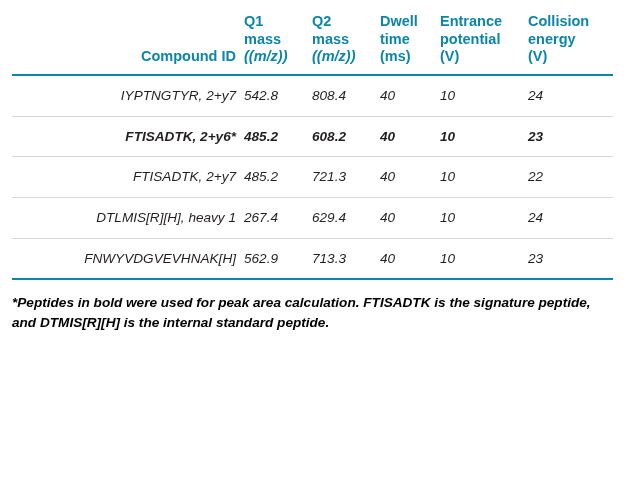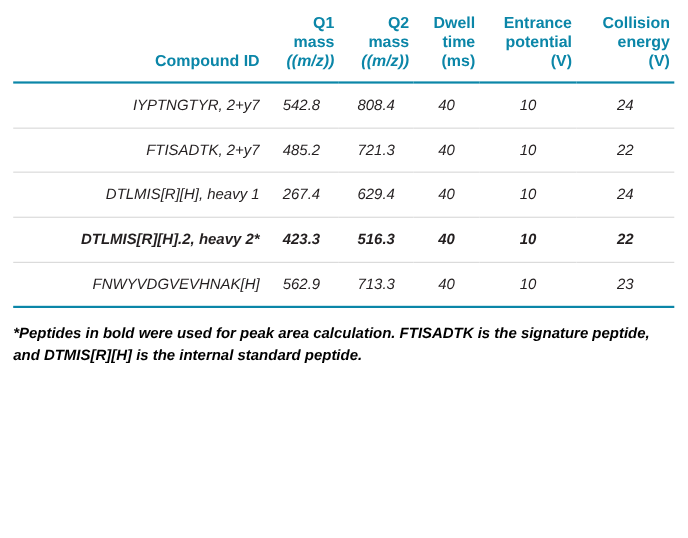--- a/index.html
+++ b/index.html
@@ -28,40 +28,40 @@
   table.mrm col.c1 { width: 68px; }
   table.mrm col.c2 { width: 68px; }
   table.mrm col.c3 { width: 60px; }
   table.mrm col.c4 { width: 88px; }
   table.mrm col.c5 { width: 89px; }
 
   thead th {
     color: #0b86a8;
     font-size: 14.5px;
     font-weight: bold;
-    text-align: right;
+    text-align: left;
     vertical-align: bottom;
     padding: 3px 4px 8px 4px;
     line-height: 1.22;
   }
   thead th.left {
     text-align: right;
     padding-left: 2px;
   }
   thead th .ital {
     font-style: italic;
     font-weight: bold;
   }
   thead tr {
     border-bottom: 2.6px solid #0b86a8;
   }
   tbody td {
     font-size: 13.6px;
     font-style: italic;
-    text-align: center;
+    text-align: left;
     padding: 11px 4px 11px 4px;
     vertical-align: middle;
     border-bottom: 1px solid #d8d8d8;
     line-height: 1.3;
   }
   tbody td.left {
     text-align: right;
     padding-left: 2px;
   }
   tbody tr.bold td {
@@ -132,43 +132,43 @@
     </thead>
     <tbody>
       <tr>
         <td class="left">IYPTNGTYR, 2+y7</td>
         <td>542.8</td>
         <td>808.4</td>
         <td>40</td>
         <td>10</td>
         <td>24</td>
       </tr>
+      <tr class="bold">
+        <td class="left">FTISADTK, 2+y6*</td>
+        <td>485.2</td>
+        <td>608.2</td>
+        <td>40</td>
+        <td>10</td>
+        <td>23</td>
+      </tr>
       <tr>
         <td class="left">FTISADTK, 2+y7</td>
         <td>485.2</td>
         <td>721.3</td>
         <td>40</td>
         <td>10</td>
         <td>22</td>
       </tr>
       <tr>
         <td class="left">DTLMIS[R][H], heavy 1</td>
         <td>267.4</td>
         <td>629.4</td>
         <td>40</td>
         <td>10</td>
         <td>24</td>
-      </tr>
-      <tr class="bold">
-        <td class="left">DTLMIS[R][H].2, heavy 2*</td>
-        <td>423.3</td>
-        <td>516.3</td>
-        <td>40</td>
-        <td>10</td>
-        <td>22</td>
       </tr>
       <tr>
         <td class="left">FNWYVDGVEVHNAK[H]</td>
         <td>562.9</td>
         <td>713.3</td>
         <td>40</td>
         <td>10</td>
         <td>23</td>
       </tr>
     </tbody>

